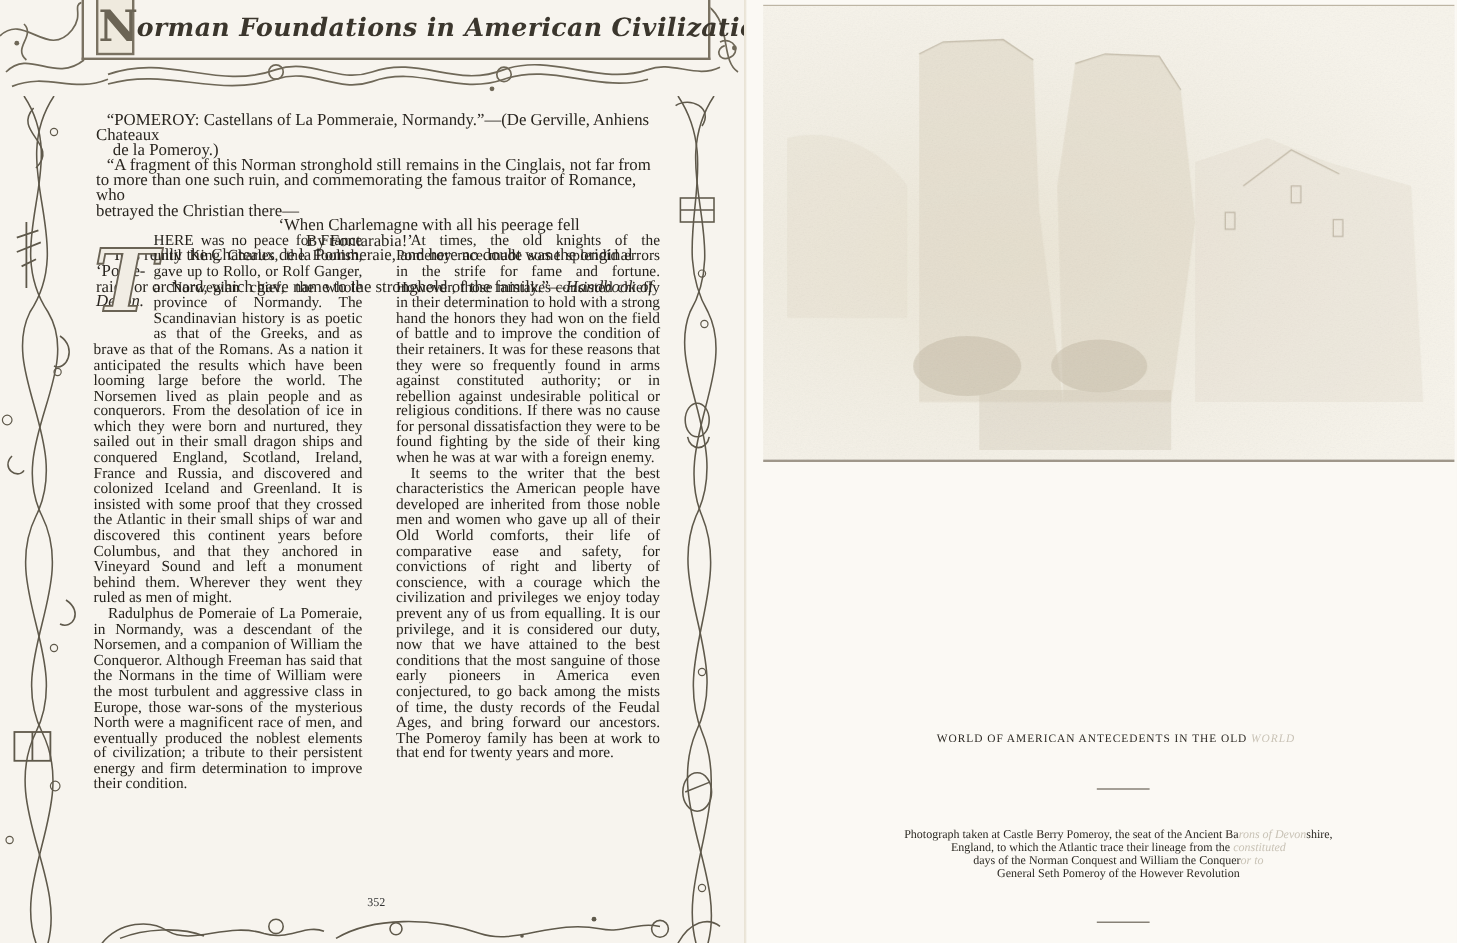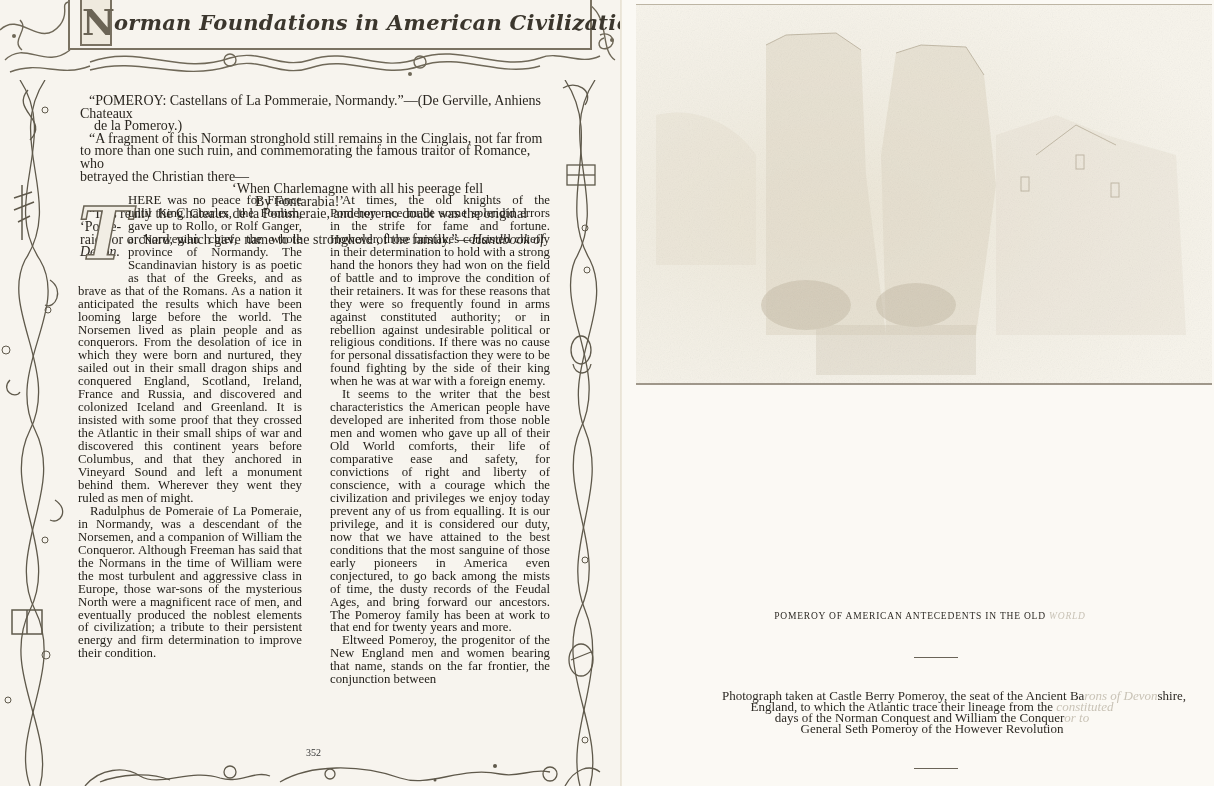--- a/index.html
+++ b/index.html
@@ -40,21 +40,21 @@
 
   .page-number{position:absolute;left:306px;top:747px;font-family:"Liberation Serif",serif;font-size:10px;color:#333;}
 
   .footer-orn{position:absolute;left:80px;top:758px;width:540px;height:28px;}
 
   
   .photo{position:absolute;left:14px;top:4px;width:576px;height:378px;background:radial-gradient(ellipse at 35% 55%,#ece6d6 0%,#f3efe4 45%,#f8f5ec 80%);border-top:1px solid #bdb5a4;border-bottom:2px solid #9f978a;}
   .photo-svg{position:absolute;left:0;top:0;}
   .caption-title{position:absolute;left:128px;top:611px;width:360px;text-align:center;font-family:"Liberation Serif",serif;font-size:9.5px;letter-spacing:0.8px;color:#2d2a24;white-space:nowrap;}
   .rule{position:absolute;height:1px;background:#6a6458;}
-  .caption-body{position:absolute;left:100px;top:690px;width:420px;text-align:center;font-family:"Liberation Serif",serif;font-size:13px;line-height:11px;color:#2d2a24;}
+  .caption-body{position:absolute;left:100px;top:690px;width:420px;text-align:center;font-family:"Liberation Serif",serif;font-size:10px;line-height:11px;color:#2d2a24;}
   .caption-body div{white-space:nowrap;}
   .faded{color:#c9c3b6;font-style:italic;}
 </style>
 </head>
 <body>
 
 <div class="spread">
 
   <div class="left-page">
 
@@ -142,21 +142,20 @@
     </div>
 
     <div class="col col-left">
       <p><span class="drop-cap">T</span><span class="smallcaps">HERE</span><span> was no peace for France until King Charles, the Foolish, gave up to Rollo, or Rolf Ganger, a Norwegian chief, the whole province of Normandy.  The Scandinavian history is as poetic as that of the Greeks, and as brave as that of the Romans.  As a nation it anticipated the results which have been looming large before the world.  The Norsemen lived as plain people and as conquerors.  From the desolation of ice in which they were born and nurtured, they sailed out in their small dragon ships and conquered England, Scotland, Ireland, France and Russia, and discovered and colonized Iceland and Greenland.  It is insisted with some proof that they crossed the Atlantic in their small ships of war and discovered this continent years before Columbus, and that they anchored in Vineyard Sound and left a monument behind them.  Wherever they went they ruled as men of might.</span></p>
       <p class="par-indent">Radulphus de Pomeraie of La Pomeraie, in Normandy, was a descendant of the Norsemen, and a companion of William the Conqueror.  Although Freeman has said that the Normans in the time of William were the most turbulent and aggressive class in Europe, those war-sons of the mysterious North were a magnificent race of men, and eventually produced the noblest elements of civilization; a tribute to their persistent energy and firm determination to improve their condition.</p>
     </div>
 
     <div class="col col-right">
       <p class="par-indent">At times, the old knights of the Pomeroy race made some splendid errors in the strife for fame and fortune.  However, those mistakes consisted chiefly in their determination to hold with a strong hand the honors they had won on the field of battle and to improve the condition of their retainers.  It was for these reasons that they were so frequently found in arms against constituted authority; or in rebellion against undesirable political or religious conditions.  If there was no cause for personal dissatisfaction they were to be found fighting by the side of their king when he was at war with a foreign enemy.</p>
       <p class="par-indent">It seems to the writer that the best characteristics the American people have developed are inherited from those noble men and women who gave up all of their Old World comforts, their life of comparative ease and safety, for convictions of right and liberty of conscience, with a courage which the civilization and privileges we enjoy today prevent any of us from equalling.  It is our privilege, and it is considered our duty, now that we have attained to the best conditions that the most sanguine of those early pioneers in America even conjectured, to go back among the mists of time, the dusty records of the Feudal Ages, and bring forward our ancestors.  The Pomeroy family has been at work to that end for twenty years and more.</p>
-      <p class="par-indent">Eltweed Pomeroy, the progenitor of the New England men and women bearing that name, stands on the far frontier, the conjunction between</p>
     </div>
 
     <div class="page-number">352</div>
 
     <svg class="footer-orn" width="540" height="28" viewBox="0 0 540 28">
       <g fill="none" stroke="#5f594b" stroke-width="1.3">
         <path d="M5 28 C20 10,45 8,60 18 C80 30,110 10,140 20 C160 26,175 12,190 18"></path>
         <path d="M200 24 C230 6,280 6,320 20 C350 30,380 8,420 16 C440 20,450 10,470 14"></path>
         <path d="M20 24 C40 16,70 14,90 22"></path>
         <circle cx="150" cy="14" r="6"></circle>
@@ -201,21 +200,21 @@
         </g>
         <g fill="#c8bfab" opacity="0.6">
           <ellipse cx="170" cy="300" rx="45" ry="25"></ellipse>
           <ellipse cx="280" cy="300" rx="40" ry="22"></ellipse>
           <rect x="180" y="320" width="160" height="50" opacity="0.5"></rect>
         </g>
         <rect width="576" height="378" filter="url(#grain)"></rect>
       </svg>
     </div>
 
-    <div class="caption-title"><span>POMEROY OF AMERICAN ANTECEDENTS IN THE OLD </span><span class="faded">WORLD</span></div>
+    <div class="caption-title"><span>WORLD OF AMERICAN ANTECEDENTS IN THE OLD </span><span class="faded">WORLD</span></div>
 
     <div class="rule" style="left:292px;top:657px;width:44px;"></div>
 
     <div class="caption-body">
       <div><span>Photograph taken at Castle Berry Pomeroy, the seat of the Ancient Ba</span><span class="faded">rons of Devon</span><span>shire,</span></div>
       <div><span>England, to which the Atlantic trace their lineage from the </span><span class="faded">constituted</span></div>
       <div><span>days of the Norman Conquest and William the Conquer</span><span class="faded">or to</span></div>
       <div><span>General Seth Pomeroy of the However Revolution</span></div>
     </div>
 

